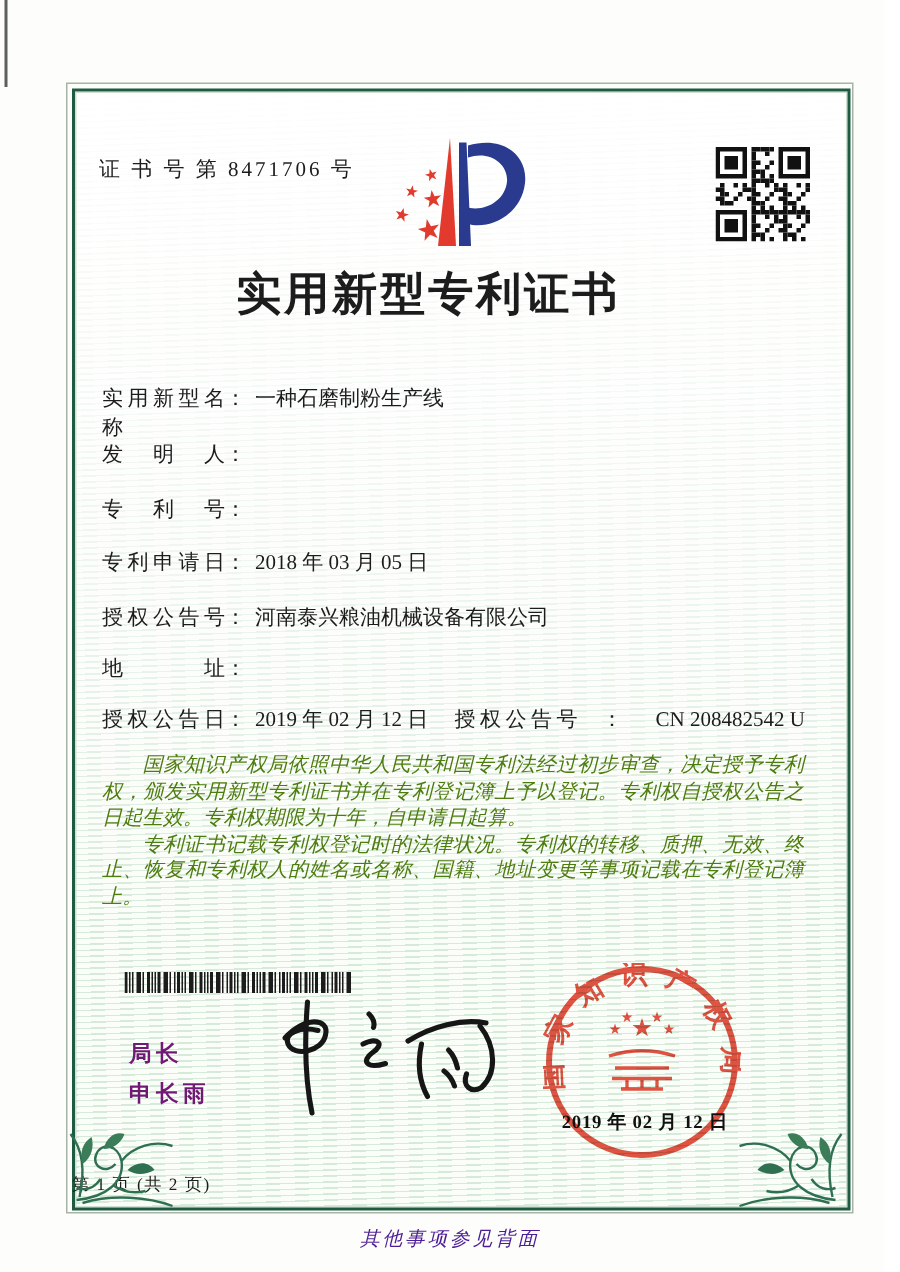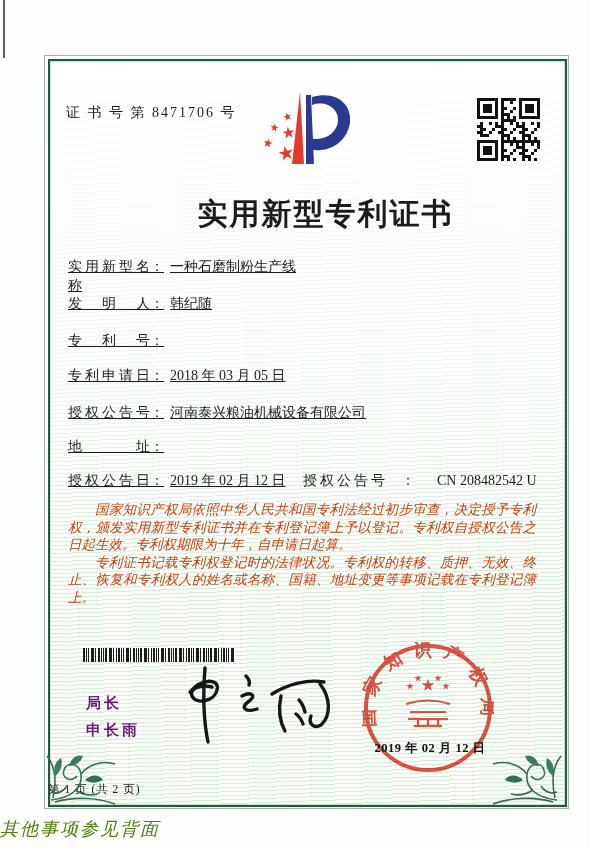--- a/index.html
+++ b/index.html
@@ -13,41 +13,41 @@
     position:absolute;left:48px;top:59px;width:515px;height:744px;
     border:2px solid #1e5b40;box-shadow:inset 0 0 0 1px #cfe0d2;
     background:
       linear-gradient(180deg, rgba(255,255,255,.96) 0%, rgba(255,255,255,.55) 45%, rgba(255,255,255,0) 75%),
       repeating-linear-gradient(178deg, rgba(120,185,140,.28) 0px, rgba(120,185,140,.28) 1px, rgba(255,255,255,0) 1px, rgba(255,255,255,0) 4px),
       #fbfdf8;
   }
   .cert-no{position:absolute;left:66px;top:104px;font-size:14px;letter-spacing:2px;}
   .logo{position:absolute;left:254px;top:84px;width:102px;height:94px;}
   .qr{position:absolute;left:477px;top:98px;width:63px;height:63px;}
-  .title{position:absolute;left:48px;top:194px;width:475px;text-align:center;
-    font-size:30px;font-weight:bold;letter-spacing:2px;padding-left:40px;}
-  .frow{position:absolute;left:68px;width:470px;font-size:14px;line-height:19px;display:flex;align-items:flex-start;text-decoration:underline;}
+  .title{position:absolute;left:48px;top:176px;width:475px;text-align:center;
+    font-size:30px;font-weight:bold;letter-spacing:2px;}
+  .frow{position:absolute;left:68px;width:470px;font-size:14px;line-height:19px;display:flex;align-items:flex-start;}
   .flabel{display:inline-block;width:82px;text-align:justify;text-align-last:justify;flex:0 0 82px;}
   .colon{flex:0 0 auto;}
   .fvalue{margin-left:6px;flex:1 1 auto;}
   .pair2{position:absolute;left:235px;top:0;display:flex;gap:16px;}
   .frow.r0{top:257px}.frow.r1{top:294px}.frow.r2{top:331px}.frow.r3{top:366px}
   .frow.r4{top:403px}.frow.r5{top:437px}.frow.r6{top:471px}
   .body-text{position:absolute;left:68px;top:501px;width:468px;font-size:13.5px;line-height:17.5px;
-    text-align:justify;font-style:italic;color:#c2410c;}
+    text-align:justify;font-style:italic;color:#4d7c0f;}
   .body-text p{margin:0;text-indent:2em;}
   .barcode{position:absolute;left:83px;top:648px;width:152px;height:14px;}
   .issuer{position:absolute;left:86px;top:690px;font-size:15px;font-weight:700;letter-spacing:3px;color:#701a75;line-height:27px;}
   .signature{position:absolute;left:172px;top:648px;width:180px;height:100px;}
   .seal{position:absolute;left:362px;top:642px;width:132px;height:132px;mix-blend-mode:multiply;opacity:.92;}
   .seal-date{position:absolute;left:370px;top:740px;width:120px;text-align:center;
     font-size:12.5px;font-weight:bold;color:#111;letter-spacing:.5px;z-index:5;}
   .page-footer{position:absolute;left:48px;top:782px;width:515px;text-align:left;font-size:11.5px;letter-spacing:1px;}
-  .reverse-note{position:absolute;left:0;top:817px;width:600px;text-align:left;
-    font-size:18px;font-style:italic;letter-spacing:2px;color:#4d7c0f;}
+  .reverse-note{position:absolute;left:0;top:817px;width:600px;text-align:center;
+    font-size:13px;font-style:italic;letter-spacing:2px;color:#4c1d95;}
   .flourish{position:absolute;width:78px;height:92px;}
   .flourish.bl{left:45px;top:716px;}
   .flourish.br{left:485px;top:716px;transform:scaleX(-1);}
 </style>
 </head>
 <body>
 
 <div class="paper">
 
   <div class="scan-edge"></div>
@@ -207,21 +207,20 @@
   <div class="title">实用新型专利证书</div>
 
   <div class="frow r0">
     <span class="flabel">实用新型名称</span>
       <span class="colon">：</span>
     <span class="fvalue">一种石磨制粉生产线</span>
   </div>
   <div class="frow r1">
     <span class="flabel">发明人</span>
       <span class="colon">：</span>
-    <span class="fvalue">韩纪随</span>
   </div>
   <div class="frow r2">
     <span class="flabel">专利号</span>
       <span class="colon">：</span>
   </div>
   <div class="frow r3">
     <span class="flabel">专利申请日</span>
       <span class="colon">：</span>
     <span class="fvalue">2018 年 03 月 05 日</span>
   </div>

